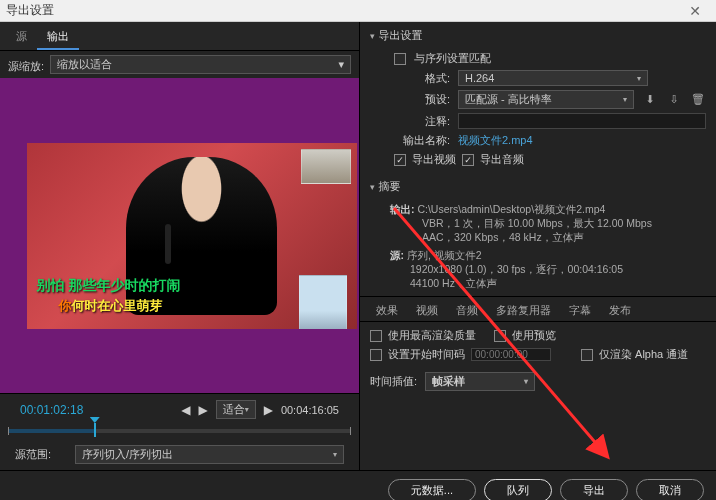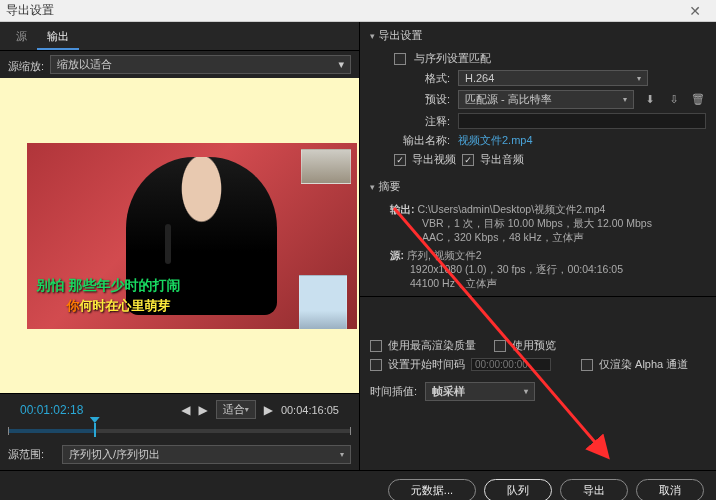--- a/index.html
+++ b/index.html
@@ -13,43 +13,43 @@
 .left-pane { width: 360px; border-right: 1px solid #000; display: flex; flex-direction: column; }
 .right-pane { flex: 1; display: flex; flex-direction: column; background: #232323; }
 
 .tabs { display: flex; border-bottom: 1px solid #000; padding: 3px 6px 0; background: #262626; }
 .tab { padding: 4px 10px; color: #999; cursor: pointer; }
 .tab.active { color: #eee; border-bottom: 2px solid #4a90d9; }
 
 .scale-row { display: flex; align-items: flex-end; gap: 6px; padding: 4px 8px; background: #232323; }
 .scale-row .scale-dd { flex:1; background:#333; border:1px solid #555; padding:1px 6px; display:flex; justify-content:space-between; align-items:center; }
 
-.preview-area { flex:1; background:#fef9c3; display:flex; align-items:center; justify-content:center; position:relative;padding-left:24px; }
+.preview-area { flex:1; background:#701a75; display:flex; align-items:center; justify-content:center; position:relative;padding-left:24px; }
 .preview-img { width: 330px; height: 186px; background: linear-gradient(135deg,#b0353a 0%,#d24b4f 40%,#8e2a2d 100%); position: relative; overflow: hidden; }
 .thumb-r { position:absolute; top:6px; right:6px; width:50px; height:35px; background:linear-gradient(#ceccc4,#9a9180); border:1px solid rgba(255,255,255,.3); }
 .person { position:absolute; left:30%; top:8%; width:46%; height:85%; background: radial-gradient(ellipse at 50% 20%, #e8c9b0 0%, #e8c9b0 18%, transparent 19%), linear-gradient(#1a1a1a,#000 60%); border-radius: 45% 45% 8% 8%; }
 .mic { position:absolute; left:42%; top:44%; width:6px; height:40px; background:#222; border-radius:3px; }
 .sub1 { position:absolute; left:10px; bottom:34px; color:#18d860; font-weight:bold; font-size:14px; text-shadow:1px 1px 2px #000; }
-.sub2 { position:absolute; left:40px; bottom:14px; color:#ffec3d; font-weight:bold; font-size:13px; text-shadow:1px 1px 2px #000;text-align:right; }
+.sub2 { position:absolute; left:32px; bottom:14px; color:#ffec3d; font-weight:bold; font-size:13px; text-shadow:1px 1px 2px #000;text-align:right; }
 .sub2 .sp { color:#ff7b00; }
 .pip { position:absolute; right:10px; bottom:-6px; width:48px; height:60px; background:linear-gradient(#c9e0ef 60%,#8ea3b5); border:1px solid rgba(255,255,255,.2); }
 
 .transport { padding: 6px 20px 2px; display:flex; align-items:center; gap:8px; border-top:1px solid #000; }
 .tc { color:#2aa8d6; font-size:12px; }
 .tc2 { color:#ccc; margin-left:auto; }
 .play-btn { color:#ccc; font-size:12px; cursor:pointer; }
 
 .timeline { margin:4px 8px; height:12px; position:relative; }
 .tl-track { height:4px; background:#3a3a3a; position:relative; top:4px; }
 .tl-done { position:absolute; left:0; height:4px; background:#1b4766; }
 .tl-head { position:absolute; top:-2px; width:2px; height:14px; background:#2aa8d6; }
 .tl-head::before { content:""; position:absolute; top:-6px; left:-4px; width:10px; height:6px; background:#2aa8d6; clip-path: polygon(0 0,100% 0,50% 100%); }
 .tl-mk { position:absolute; top:2px; width:1px; height:8px; background:#888; }
 
-.range-row { display:flex; align-items:center; gap:18px; padding:4px 8px 6px;justify-content:flex-end; }
+.range-row { display:flex; align-items:center; gap:24px; padding:4px 15px 6px;justify-content:flex-end; }
 
 .sec-head { display:flex; align-items:center; gap:4px; padding:6px 10px; }
 .sec-head .arrow { font-size:9px; color:#aaa; }
 
 .form-row { display:flex; align-items:center; padding:2px 10px 2px 34px; gap:8px; }
 .form-row .lbl { width:56px; text-align:right; color:#ccc; }
 .dd { background:#333; border:1px solid #555; padding:1px 6px; flex:1; display:flex; justify-content:space-between; align-items:center; min-height:16px; }
 .dd .care { font-size:8px; color:#aaa; }
 .icon-btn { width:16px; height:14px; color:#aaa; text-align:center; cursor:pointer; font-size:11px; }
 .text-in { background:#1a1a1a; border:1px solid #444; flex:1; height:16px; padding:0 4px; color:#ddd; }
@@ -58,21 +58,21 @@
 .chk.on::after { content:"✓"; }
 
 .link { color:#4aa3d8; }
 
 .summary-sec { padding: 4px 10px 6px; border-bottom:1px solid #000; }
 .sum-body { padding: 2px 0 0 20px; font-size:10.5px; color:#aaa; line-height:1.35; }
 
 .tabs2 { display:flex; gap:2px; padding:3px 8px 0; border-bottom:1px solid #000; }
 .tabs2 .t { padding:3px 8px; color:#aaa; cursor:pointer; font-size:11px; }
 
-.opts { padding:4px 10px;margin-top:35px; }
+.opts { padding:4px 10px; }
 .or { display:flex; align-items:center; gap:6px; padding:2px 0; }
 .or input.tc-in { background:#1a1a1a; border:1px solid #444; color:#777; width:80px; font-size:10px; padding:0 3px; }
 .int-row { display:flex; align-items:center; gap:8px; padding:4px 10px; }
 .int-row .dd { flex:unset; width:110px;font-weight:bold; }
 
 .est-row { padding:4px 10px; color:#ccc; border-top:1px solid #000; }
 
 .footer { display:flex; align-items:center; gap:8px; padding:8px 12px; justify-content:flex-end; background:#232323; border-top:1px solid #000; }
 .btn { border:1px solid #888; background:transparent; color:#eee; border-radius:14px; padding:3px 22px; cursor:pointer; font-size:11px; }
 .btn.primary { border:1.5px solid #ddd; font-weight:500; }
@@ -192,20 +192,28 @@
       <div class="sum-body">
         <div><b style="color:#ccc">输出:</b> <span>C:\Users\admin\Desktop\视频文件2.mp4</span></div>
         <div style="padding-left:32px">VBR，1 次，目标 10.00 Mbps，最大 12.00 Mbps</div>
         <div style="padding-left:32px">AAC，320 Kbps，48 kHz，立体声</div>
         <div style="margin-top:3px"><b style="color:#ccc">源:</b> <span>序列, 视频文件2</span></div>
         <div style="padding-left:20px">1920x1080 (1.0)，30 fps，逐行，00:04:16:05</div>
         <div style="padding-left:20px">44100 Hz，立体声</div>
       </div>
     </div>
 
+    <div class="tabs2">
+      <span class="t">效果</span>
+      <span class="t">视频</span>
+      <span class="t">音频</span>
+      <span class="t">多路复用器</span>
+      <span class="t">字幕</span>
+      <span class="t">发布</span>
+    </div>
 
     <div class="opts">
       <div class="or">
         <span class="chk"></span>
           <span>使用最高渲染质量</span>
         <span style="width:6px"></span>
         <span class="chk"></span>
           <span>使用预览</span>
       </div>
       <div class="or">

